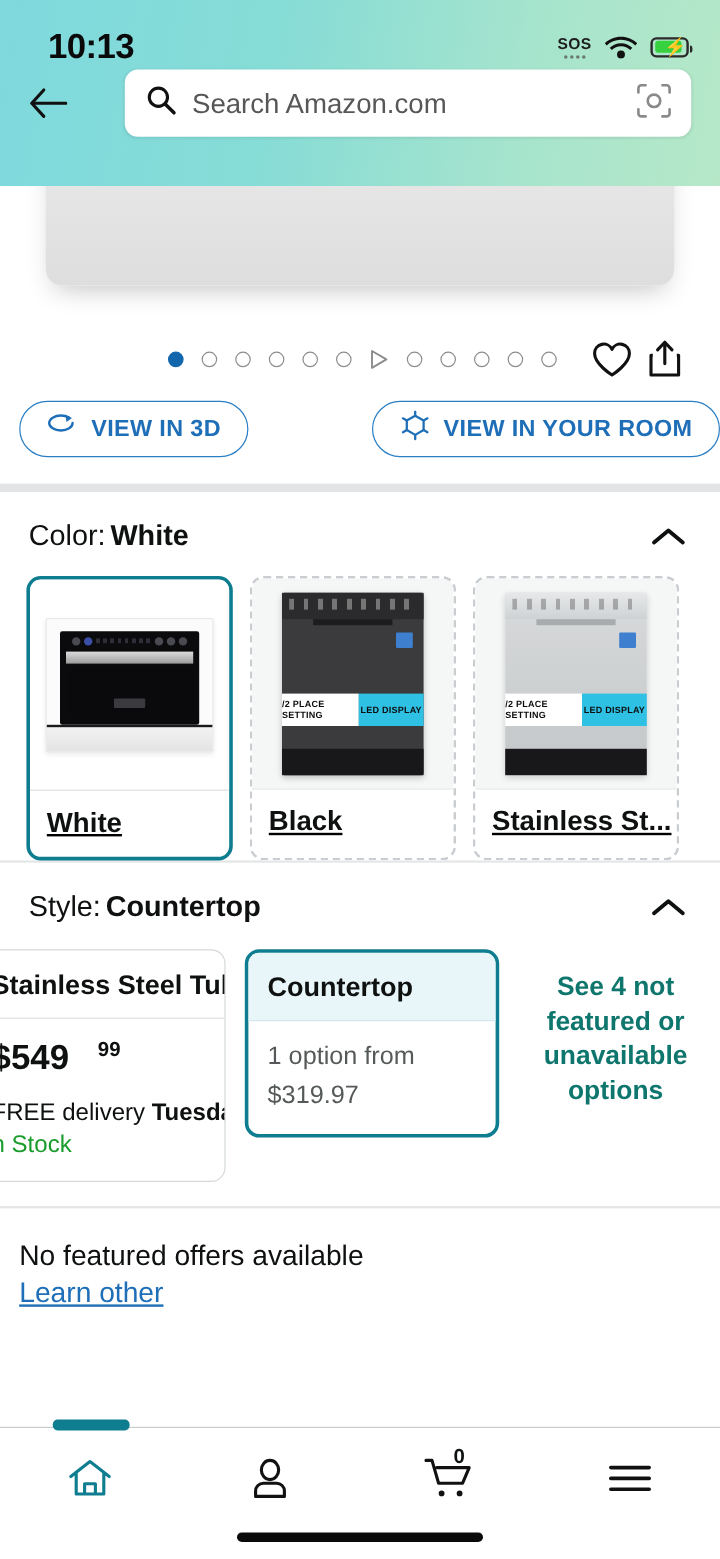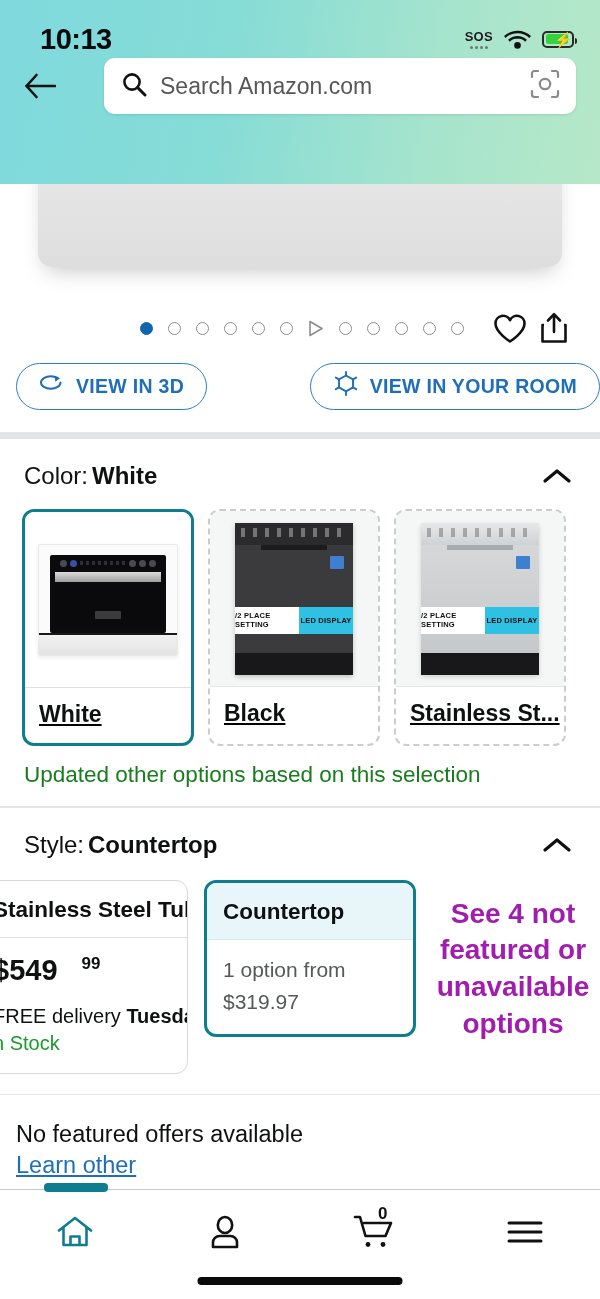--- a/index.html
+++ b/index.html
@@ -7,21 +7,21 @@
     width: 600px; height: 1299px;
     font-family: "Liberation Sans", sans-serif;
     background: #ffffff;
     overflow: hidden;
   }
   .phone { position: relative; width: 600px; height: 1299px; background: #fff; }
 
   
   .header {
     position: relative;
-    height: 184px;
+    height: 155px;
     background: linear-gradient(100deg, #7fd9dd 0%, #86dcd6 38%, #a6e4cd 72%, #b6e8c8 100%);
   }
   .statusbar {
     display: flex; align-items: center; justify-content: space-between;
     padding: 20px 26px 0 40px;
     height: 58px;
   }
   .clock { font-size: 29px; font-weight: bold; color: #0a0a0a; letter-spacing: -0.5px; }
   .status-right { display: flex; align-items: center; gap: 11px; }
   .sos { display: flex; flex-direction: column; align-items: center; gap: 2px; }
@@ -147,21 +147,21 @@
   .style-card.selected .sc-head { background: #e9f6f9; border-bottom: 1px solid #d6e7eb; }
   .style-card.partial .sc-head { border-bottom: 1px solid #e2e2e2; }
   .sc-body { padding: 16px 16px 18px 16px; display: flex; flex-direction: column; gap: 4px; }
   .sc-price { font-size: 29px; font-weight: bold; color: #0f1111; white-space: nowrap; }
   .sc-price sup { font-size: 17px; font-weight: bold; vertical-align: super; padding-left: 24px; }
   .sc-delivery { font-size: 20px; color: #0f1111; margin-top: 14px; white-space: nowrap; }
   .sc-delivery b { font-weight: bold; }
   .sc-stock { font-size: 20px; color: #1a9c2c; white-space: nowrap; }
   .sc-sub { font-size: 21px; color: #565959; line-height: 1.35; }
   .see-more {
-    flex: 1; text-align: center; color: #a21caf; font-size: 28px; font-weight: bold;
+    flex: 1; text-align: center; color: #0f766e; font-size: 22px; font-weight: bold;
     line-height: 1.32; padding: 16px 10px 0 4px;
   }
 
   
   .offers { padding: 26px 24px 10px 16px; }
   .offers-title { font-size: 23.5px; color: #0f1111; }
   .offers-link { font-size: 23.5px; color: #1f6fb8; text-decoration: underline; margin-top: 4px; display: inline-block; }
 
   
   .bottomnav {
@@ -361,21 +361,20 @@
               <div class="ap-lbl-b">LED DISPLAY</div>
             </div>
             <div class="ap-bottom"></div>
           </div>
         </div>
         <div class="sw-label">Stainless St...</div>
       </div>
 
     </div>
 
-    <div class="updated-note">Updated other options based on this selection</div>
   </div>
 
   <div class="thin-div"></div>
 
   <div class="section">
     <div class="sec-head">
       <div class="sec-title">
         <span>Style:</span><b>Countertop</b>
       </div>
       <div class="chev">

